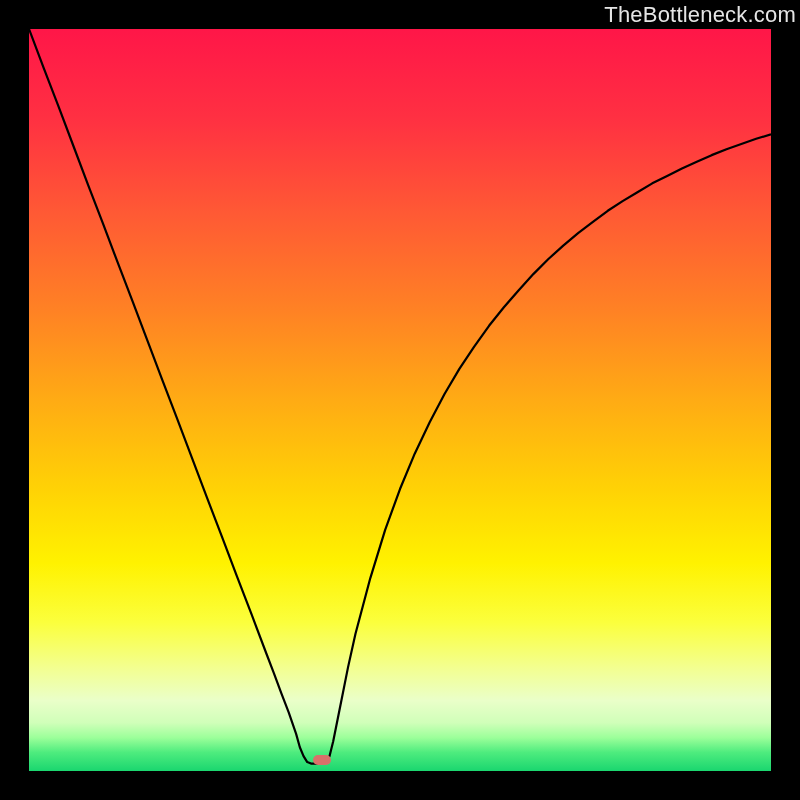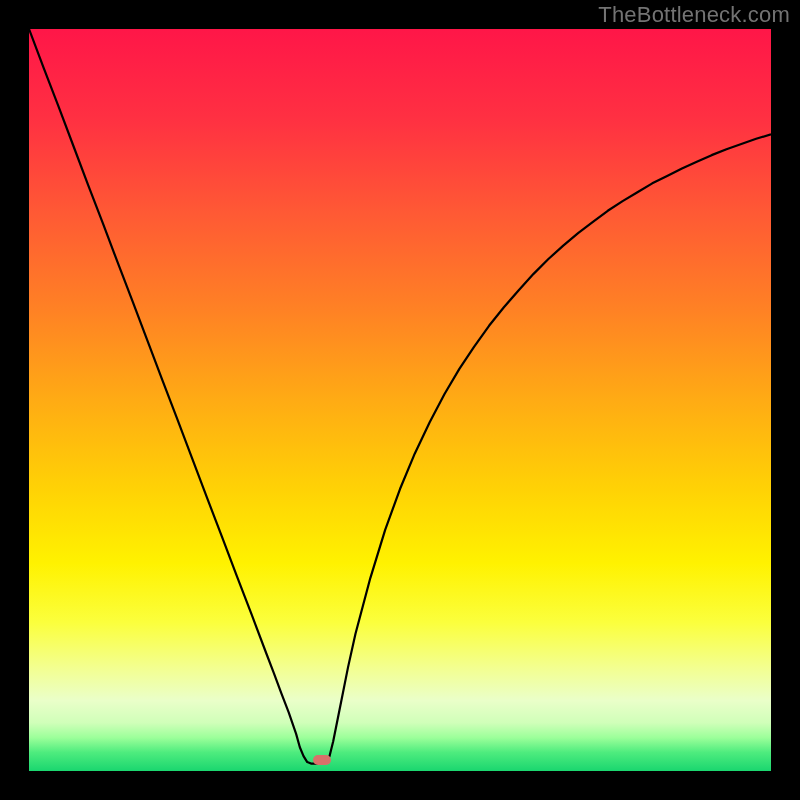--- a/index.html
+++ b/index.html
@@ -13,22 +13,22 @@
   }
   .outer {
     position: relative;
     width: 800px;
     height: 800px;
     background: #000;
   }
   .watermark {
     position: absolute;
     top: 2px;
-    right: 10px;
-    color: #737373;
+    right: 4px;
+    color: #e5e5e5;
     font-size: 22px;
     font-weight: 500;
     letter-spacing: 0.2px;
     user-select: none;
   }
   .plot-area {
     position: absolute;
     left: 29px;
     top: 29px;
     width: 742px;

